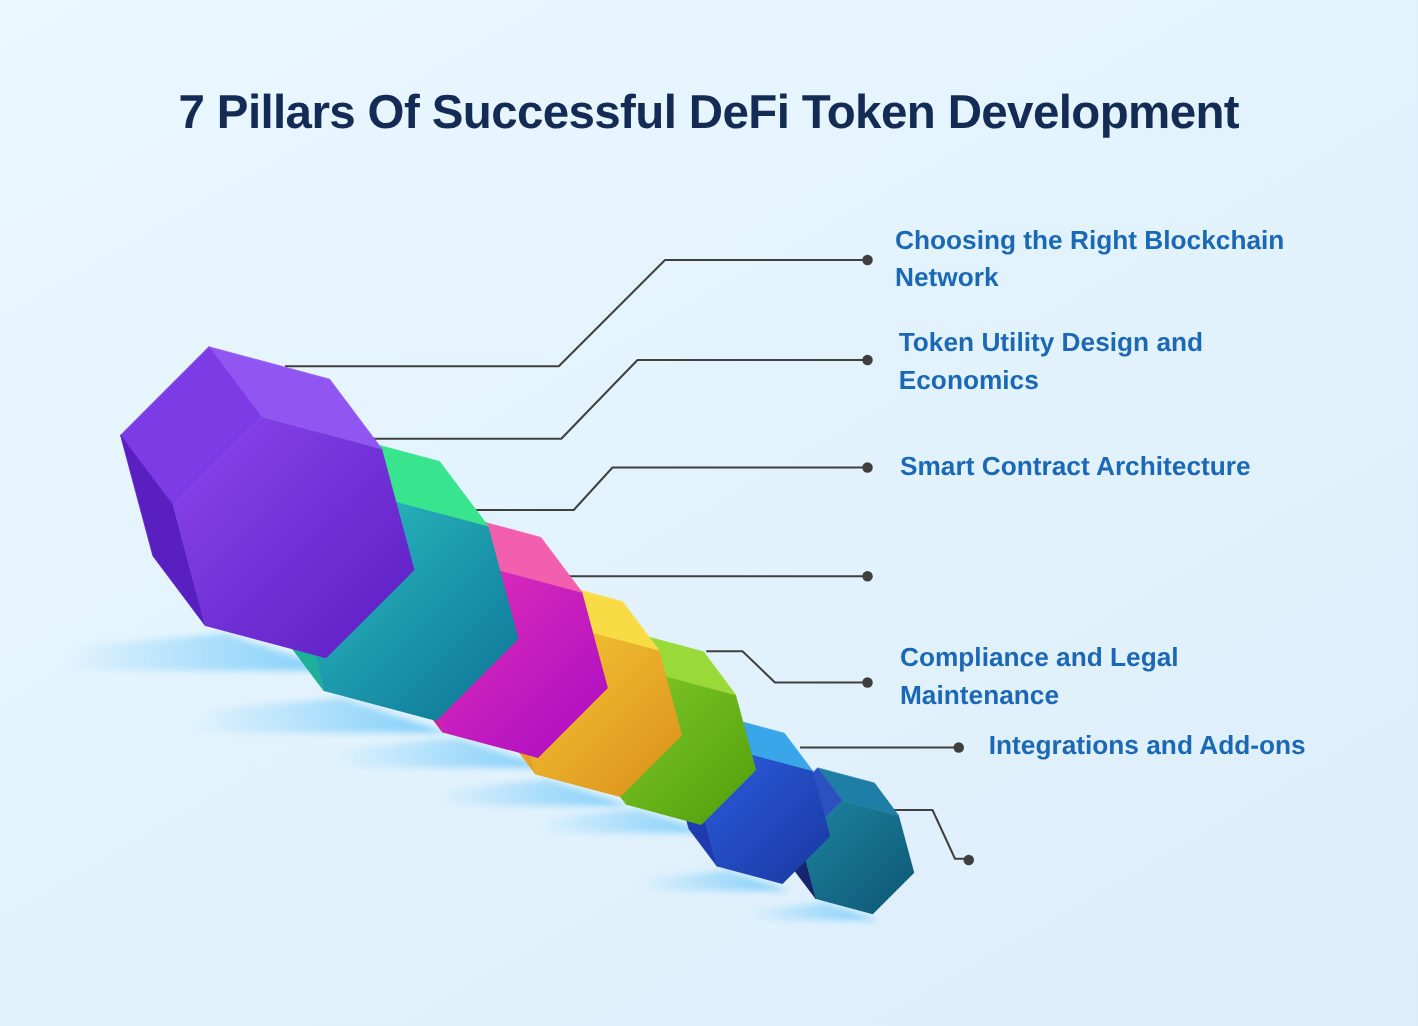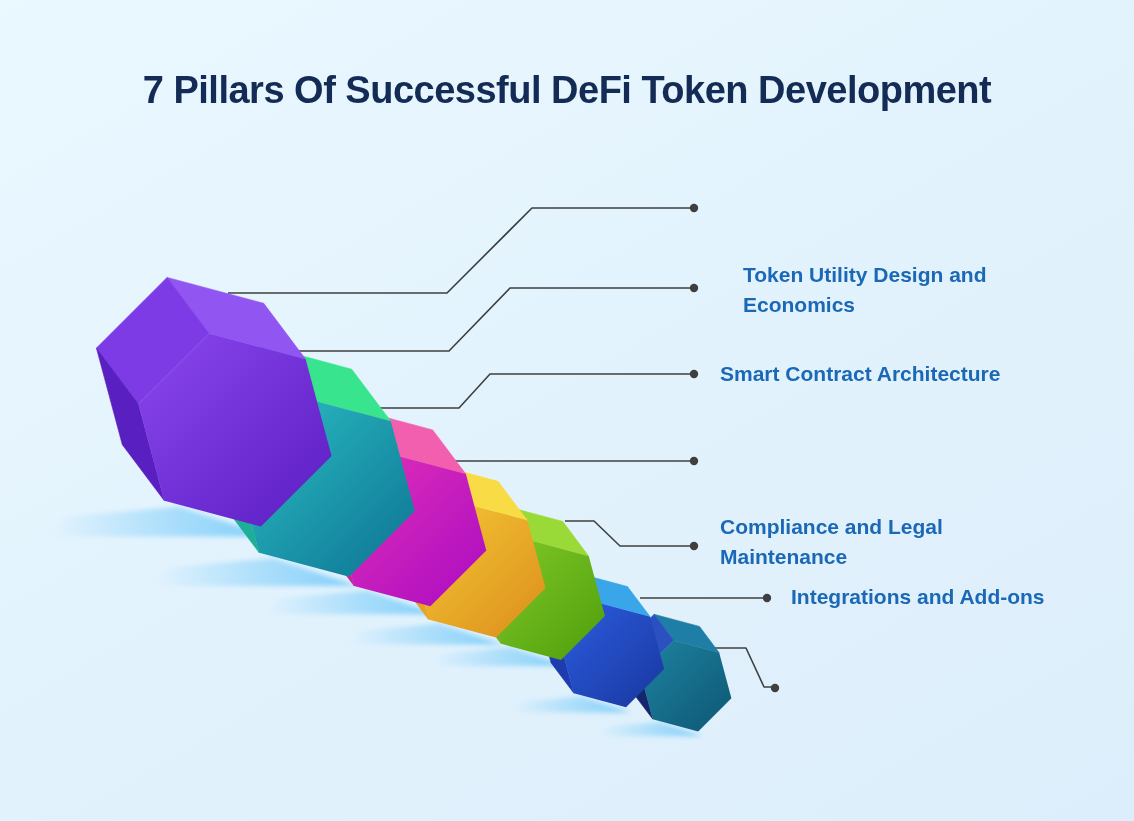--- a/index.html
+++ b/index.html
@@ -159,18 +159,19 @@
       <g>
         <polygon points="305.7,359.3 209.1,333.4 167.1,277.4 263.7,303.3" fill="#9155f2" stroke="#9155f2" stroke-width="0.6"></polygon>
         <polygon points="209.1,333.4 138.4,404.1 96.4,348.1 167.1,277.4" fill="#7d3be6" stroke="#7d3be6" stroke-width="0.6"></polygon>
         <polygon points="138.4,404.1 164.3,500.7 122.3,444.7 96.4,348.1" fill="#5a1fc0" stroke="#5a1fc0" stroke-width="0.6"></polygon>
         <polygon points="305.7,359.3 209.1,333.4 138.4,404.1 164.3,500.7 260.9,526.6 331.6,455.9" fill="url(#fg0)"></polygon>
       </g>
     </svg>
 
   <h1 class="title">7 Pillars Of Successful DeFi Token Development</h1>
 
-  <div class="pillar-label" style="left:719px;top:260px;width:278px;margin-left:24px;">Token Utility Design and Economics</div>
+  <div class="pillar-label" style="left:716px;top:178px;width:338px;">Choosing the Right Blockchain Network</div>
+  <div class="pillar-label" style="left:719px;top:260px;width:278px;">Token Utility Design and Economics</div>
   <div class="pillar-label nowrap" style="left:720px;top:359px;">Smart Contract Architecture</div>
   <div class="pillar-label" style="left:720px;top:512px;width:242px;">Compliance and Legal Maintenance</div>
   <div class="pillar-label nowrap" style="left:791px;top:582px;">Integrations and Add-ons</div>
 
 </div>
 
 </body></html>

